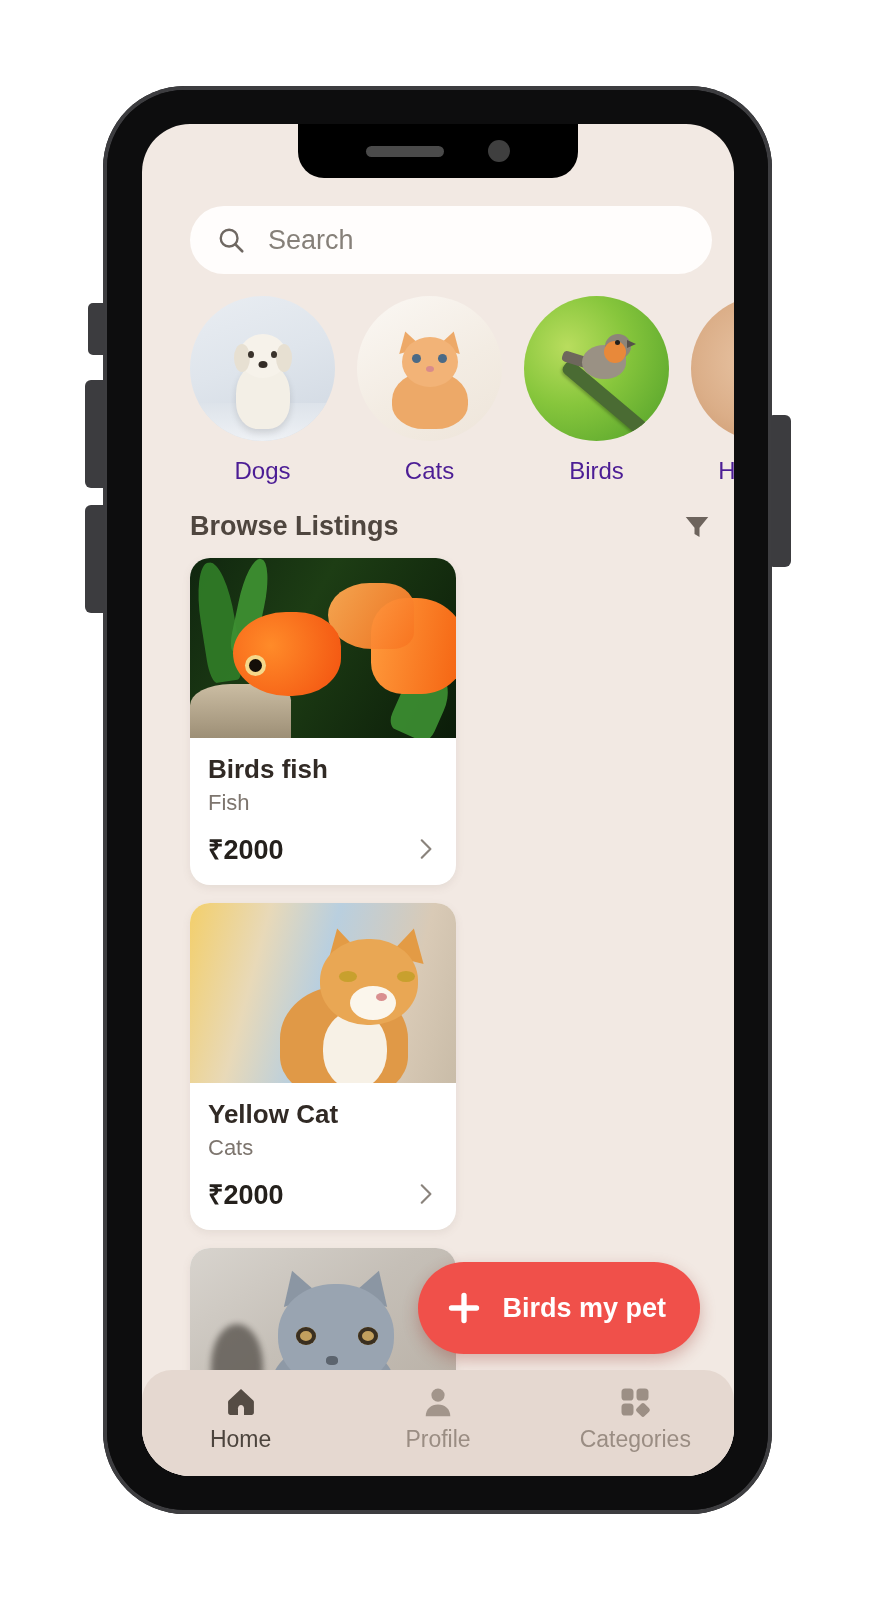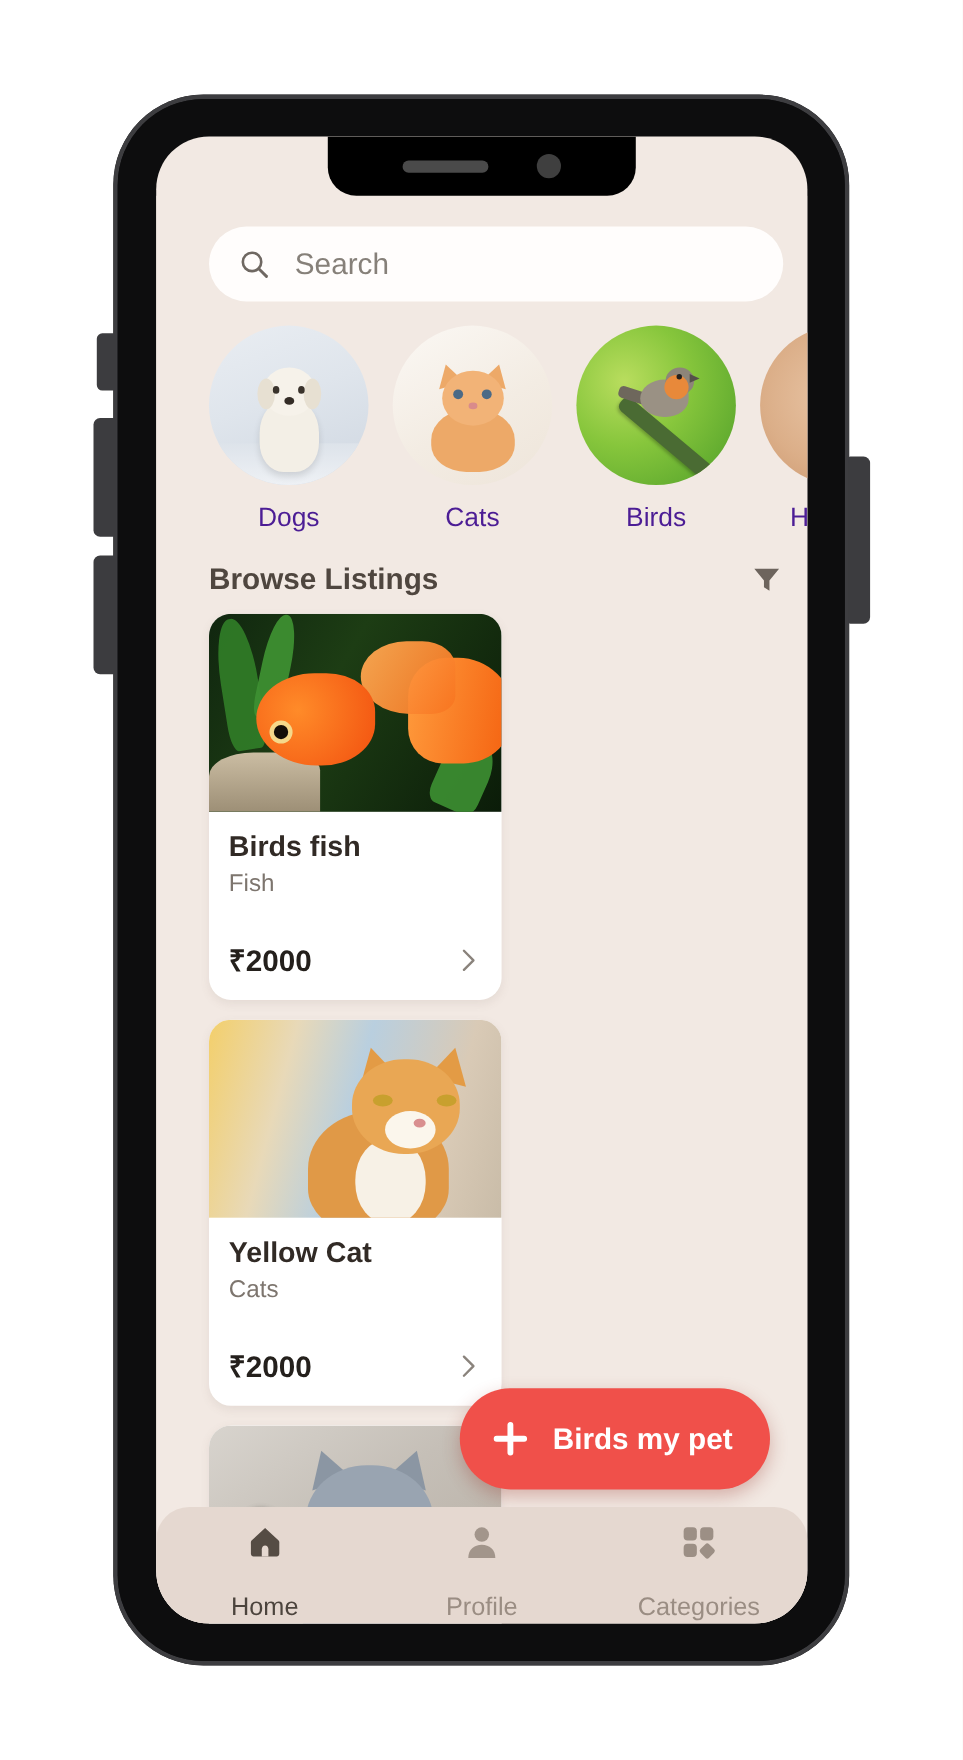--- a/index.html
+++ b/index.html
@@ -153,21 +153,21 @@
     margin:16px 22px 0 22px;
   }
   .card{
     width:266px; background:#fff; border-radius:20px; overflow:hidden;
     box-shadow:0 3px 9px rgba(120,100,90,.10);
   }
   .card-img{ width:100%; height:180px; position:relative; overflow:hidden; }
   .card-info{ padding:16px 18px 18px 18px; }
   .card-title{ font-size:26px; font-weight:bold; color:#312a25; }
   .card-cat{ font-size:22px; color:#7d756e; margin-top:5px; }
-  .card-row{ display:flex; align-items:center; justify-content:space-between; margin-top:38px; }
+  .card-row{ display:flex; align-items:center; justify-content:space-between; margin-top:14px; }
   .card-price{ font-size:27px; font-weight:bold; color:#24201c; }
 
   
   .ph-gold{ background:linear-gradient(120deg,#10260f 0%,#1d3d14 40%,#0b1c09 100%); }
   .ph-gold .leaf{ position:absolute; background:#2f7a27; border-radius:48% 48% 20% 20%; opacity:.95;}
   .ph-gold .l1{ left:4%; top:2%; width:34px; height:120px; transform:rotate(-9deg);}
   .ph-gold .l2{ left:18%; top:0%; width:26px; height:96px; transform:rotate(12deg); background:#3d8f31;}
   .ph-gold .l3{ right:4%; bottom:0%; width:46px; height:70px; transform:rotate(24deg); background:#3b8b30;}
   .ph-gold .fish{ position:absolute; left:16%; top:30%; width:108px; height:84px;
      border-radius:50% 42% 46% 52%; background:radial-gradient(circle at 35% 40%, #ff8b29, #f2500f);}
@@ -221,21 +221,21 @@
   }
   .fab-label{ color:#fff; font-size:27px; font-weight:bold; }
 
   
   .bottom-nav{
     position:absolute; left:0; right:0; bottom:0; height:106px;
     background:#E5D8D0; border-radius:30px 30px 0 0;
     display:flex; align-items:flex-start; justify-content:space-around;
     padding-top:14px; z-index:28;
   }
-  .nav-item{ display:flex; flex-direction:column; align-items:center; gap:27px; width:150px;}
+  .nav-item{ display:flex; flex-direction:column; align-items:center; gap:6px; width:150px;}
   .nav-label{ font-size:23px; color:#9a8d83; }
   .nav-item.active .nav-label{ color:#4c443d; }
 </style>
 </head>
 <body>
 
 <div id="stage">
 
   <div class="phone-outer"></div>
   <div class="phone-rim"></div>

